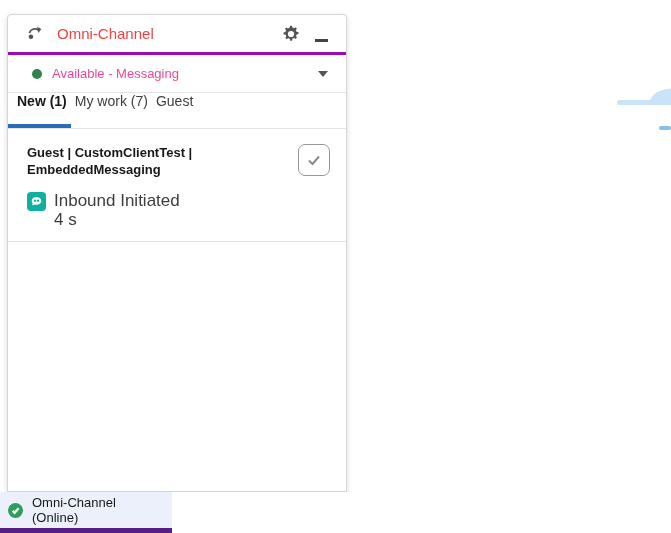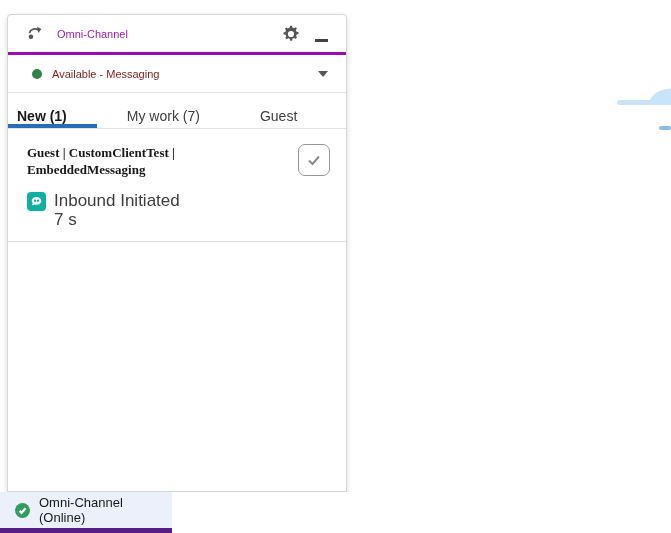--- a/index.html
+++ b/index.html
@@ -10,45 +10,45 @@
   .cloud-decor { position:absolute; left:615px; top:86px; width:56px; height:46px; }
 
   
   .panel { position:absolute; left:7px; top:14px; width:340px; height:478px;
     background:#fff; border:1px solid #d5d5d5; border-radius:4px 4px 0 0;
     box-shadow:0 2px 6px rgba(0,0,0,.14); display:flex; flex-direction:column; }
 
   .panel-header { height:40px; flex:0 0 40px; display:flex; align-items:center;
     padding:0 12px; border-bottom:3px solid var(--c-header-accent,#9a0bb0); }
   .panel-header .logo { width:19px; height:19px; margin:0 12px 0 6px; flex:0 0 auto; }
-  .panel-title { font-size:11px; color:#a21caf; }
+  .panel-title { font-size:15px; color:#ef4444; }
   .spacer { flex:1; }
   .icon-btn { background:none; border:none; cursor:pointer; display:flex;
     align-items:center; justify-content:center; padding:2px; }
   .gear-svg { width:20px; height:20px; fill:#555; }
   .minimize-bar { width:13px; height:3px; background:#444; margin:14px 4px 0 10px; }
 
   .status-row { height:38px; flex:0 0 38px; display:flex; align-items:center;
     padding:0 12px 0 24px; border-bottom:1px solid #e3e3e3; cursor:pointer; }
   .status-dot { width:10px; height:10px; border-radius:50%;
     background:var(--c-status-dot,#2e844a); margin-right:10px; flex:0 0 auto; }
-  .status-label { font-size:11px; color:#7f1d1d; }
+  .status-label { font-size:13px; color:#ec4899; }
   .caret-down { width:0; height:0; border-left:5px solid transparent;
     border-right:5px solid transparent; border-top:6px solid #555; margin-right:6px; }
 
   .tabs { height:36px; flex:0 0 36px; display:flex; align-items:stretch;
     border-bottom:1px solid #e3e3e3; }
-  .tab { display:flex; align-items:flex-end; padding:0 30px; font-size:14px;
+  .tab { display:flex; align-items:flex-start; padding:0 4px; font-size:14px;
     color:#3e3e3c; cursor:pointer; border-bottom:4px solid transparent; }
   .tab.first { padding-left:9px; }
   .tab.active { font-weight:bold; color:#181818;
     border-bottom-color:var(--c-tab-active,#2b6cb8); }
 
   .work-item { padding:15px 16px 12px 19px; border-bottom:1px solid #e3e3e3; }
-  .work-item-top { display:flex; align-items:flex-start;font-family:Liberation Serif, serif; }
+  .work-item-top { display:flex; align-items:flex-start; }
   .work-item-title { font-size:13px; font-weight:bold; color:#181818;
     line-height:17px; width:245px; }
   .accept-btn { width:32px; height:32px; border:1px solid #979797; border-radius:7px;
     background:#fff; cursor:pointer; display:flex; align-items:center;
     justify-content:center; margin-left:auto; }
   .accept-check { width:16px; height:16px; stroke:#8a8a8a; stroke-width:2;
     fill:none; }
   .work-item-details { display:flex; margin-top:13px; }
   .channel-icon { width:19px; height:19px; border-radius:4px;
     background:var(--c-channel-icon-bg,#0eb0a0); flex:0 0 auto; margin-top:1px;
@@ -57,21 +57,21 @@
   .detail-lines { margin-left:8px; }
   .detail-line1 { font-size:13px; color:#181818; line-height:19px; }
   .detail-line2, .detail-line3 { font-size:17px; color:#3e3e3c; line-height:19px; }
 
   .panel-filler { flex:1; }
 
   
   .utility-bar { position:absolute; left:0; top:492px; width:671px; height:41px;
     background:#fff; }
   .utility-item { width:172px; height:41px; display:flex; align-items:center;
-    padding:0 15px; gap:9px; cursor:pointer;
+    padding:0 8px; gap:9px; cursor:pointer;
     background:var(--c-utility-bg,#ecf0fb);
     border-bottom:5px solid var(--c-utility-active,#571d86); }
   .check-circle { width:15px; height:15px; border-radius:50%;
     background:var(--c-utility-check,#2e9e5b); display:flex; align-items:center;
     justify-content:center; flex:0 0 auto; }
   .check-circle svg { width:9px; height:9px; stroke:#fff; stroke-width:2.6;
     fill:none; }
   .utility-label { font-size:13px; color:#181818; }
 </style>
 </head>
@@ -134,21 +134,21 @@
     <div class="work-item-details">
       <span class="channel-icon">
         <svg viewBox="0 0 20 20">
           <path fill="#ffffff" d="M10 3.2c-4.1 0-7.4 2.6-7.4 5.9 0 1.4.6 2.7 1.6 3.7-.1 1-.5 1.9-1.2 2.6-.17.15-.05.42.17.4 1.4-.1 2.6-.55 3.6-1.3 1 .35 2.1.55 3.2.55 4.1 0 7.4-2.6 7.4-5.9S14.1 3.2 10 3.2z"></path>
           <rect x="6.2" y="7.2" width="3.2" height="3.2" fill="#0eb0a0"></rect>
           <rect x="10.6" y="7.2" width="3.2" height="3.2" fill="#0eb0a0"></rect>
         </svg>
       </span>
       <div class="detail-lines">
         <div class="detail-line2">Inbound Initiated</div>
-        <div class="detail-line3">7 s</div>
+        <div class="detail-line3">4 s</div>
       </div>
     </div>
   </div>
 
   <div class="panel-filler"></div>
 </div>
 
 <div class="utility-bar">
   <div class="utility-item">
     <span class="check-circle">

